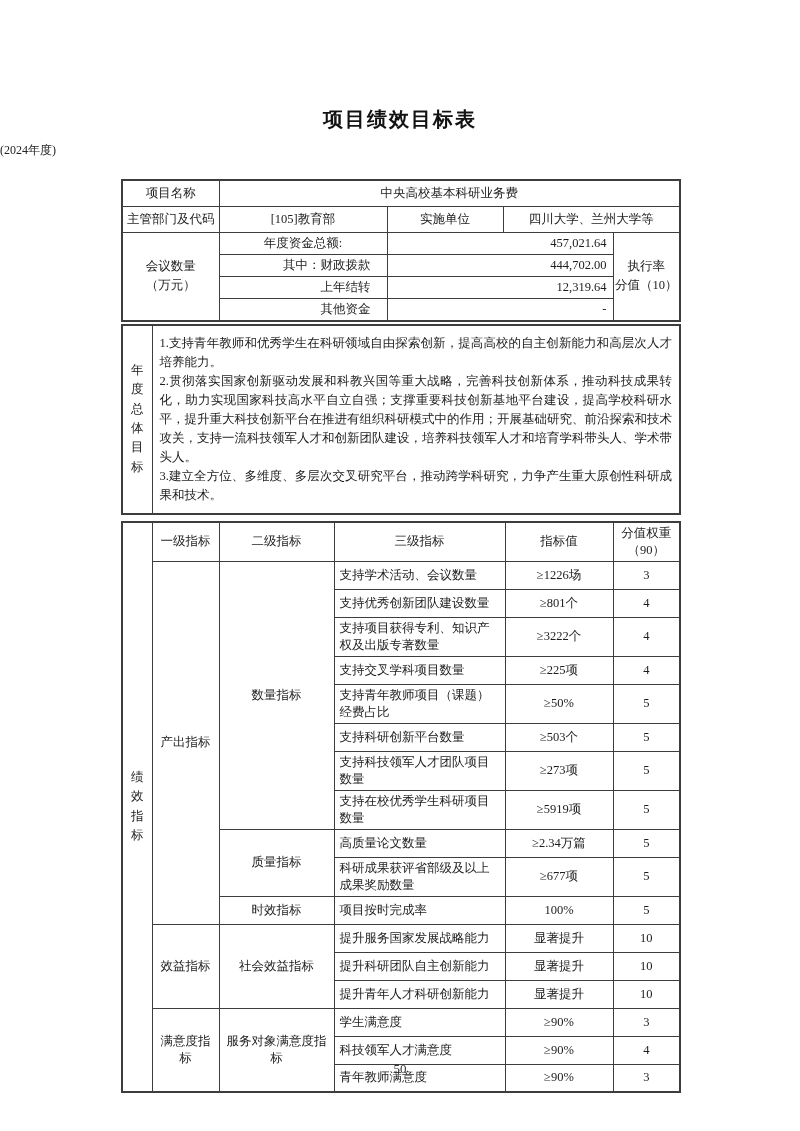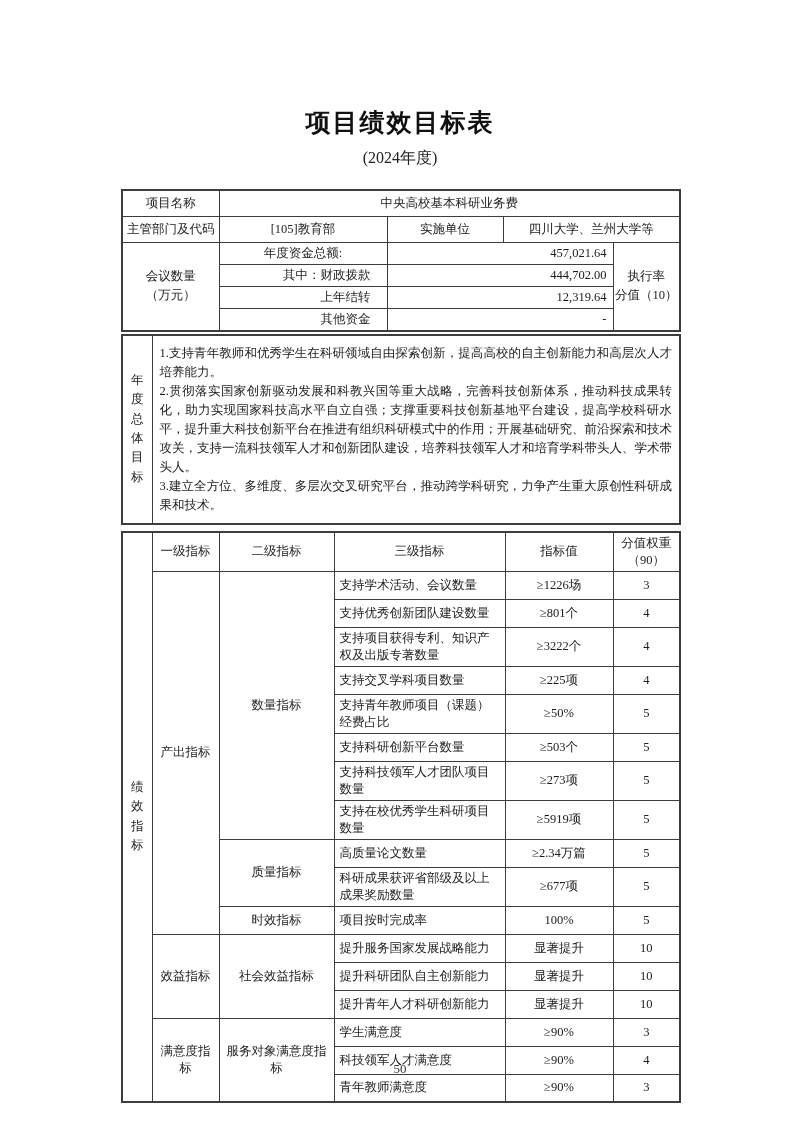--- a/index.html
+++ b/index.html
@@ -7,29 +7,28 @@
   body {
     width: 800px; height: 1131px;
     font-family: "Liberation Serif", "DejaVu Serif", serif;
     color: #1c1c1c;
     position: relative;
     overflow: hidden;
   }
   .page-title {
     margin-top: 106px;
     text-align: center;
-    font-size: 25px;
+    font-size: 20px;
     font-weight: bold;
     letter-spacing: 2px;
     color: #111;
   }
   .page-subtitle {
     margin-top: 9px;
-    text-align: center;
-    font-size: 16px;
+    font-size: 12px;
     color: #222;
   }
   .content { width: 558px; margin: 20px auto 0 auto; }
   table {
     border-collapse: collapse;
     table-layout: fixed;
     width: 558px;
     border: 2px solid #3d3d3d;
   }
   td, th {

